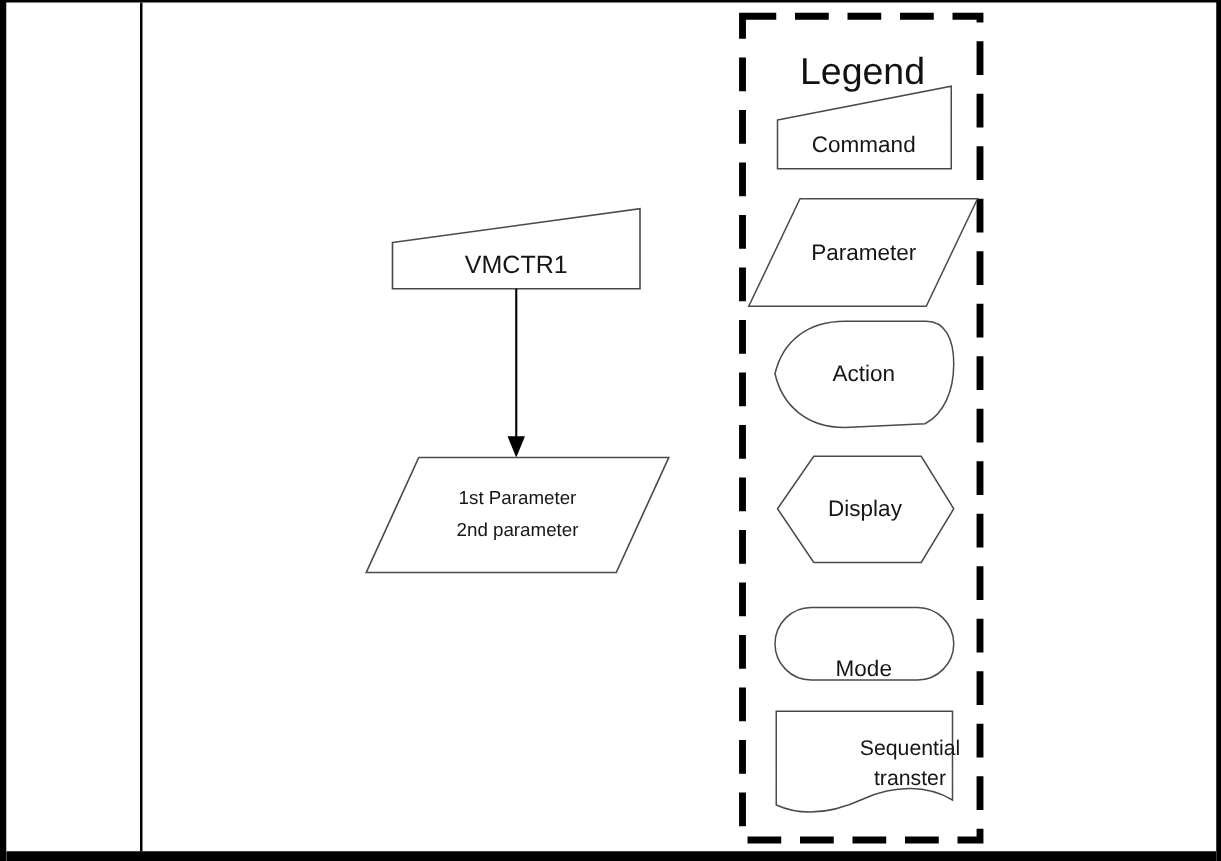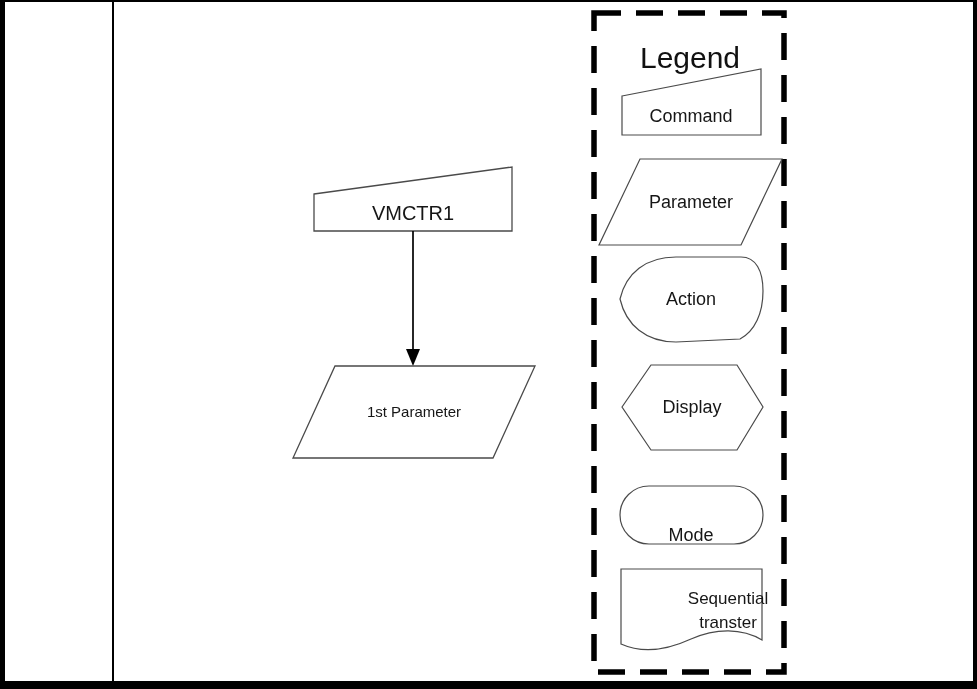--- a/index.html
+++ b/index.html
@@ -81,20 +81,21 @@
     <rect x="615" y="484" width="143" height="58" rx="29" ry="29" fill="#ffffff" stroke="#4a4a4a" stroke-width="1.2"></rect>
 
     <path d="M616,567 L757,567 L757,638 C737,626 711,626 686,637
              C660,649 636,651 616,642 Z" fill="#ffffff" stroke="#4a4a4a" stroke-width="1.2"></path>
   </svg>
 
   <div class="lbl lbl-node" style="left:408px; top:211px;">VMCTR1</div>
 
   <div class="lbl lbl-node2" style="left:409px; top:410px;">
     <span>1st Parameter</span>
+    <span>2nd parameter</span>
   </div>
 
   <div class="lbl lbl-legend-title" style="left:685px; top:44px;margin-top:12px;">Legend</div>
 
   <div class="lbl lbl-legend" style="left:686px; top:114px;">Command</div>
 
   <div class="lbl lbl-legend" style="left:686px; top:200px;">Parameter</div>
 
   <div class="lbl lbl-legend" style="left:686px; top:297px;">Action</div>
 

